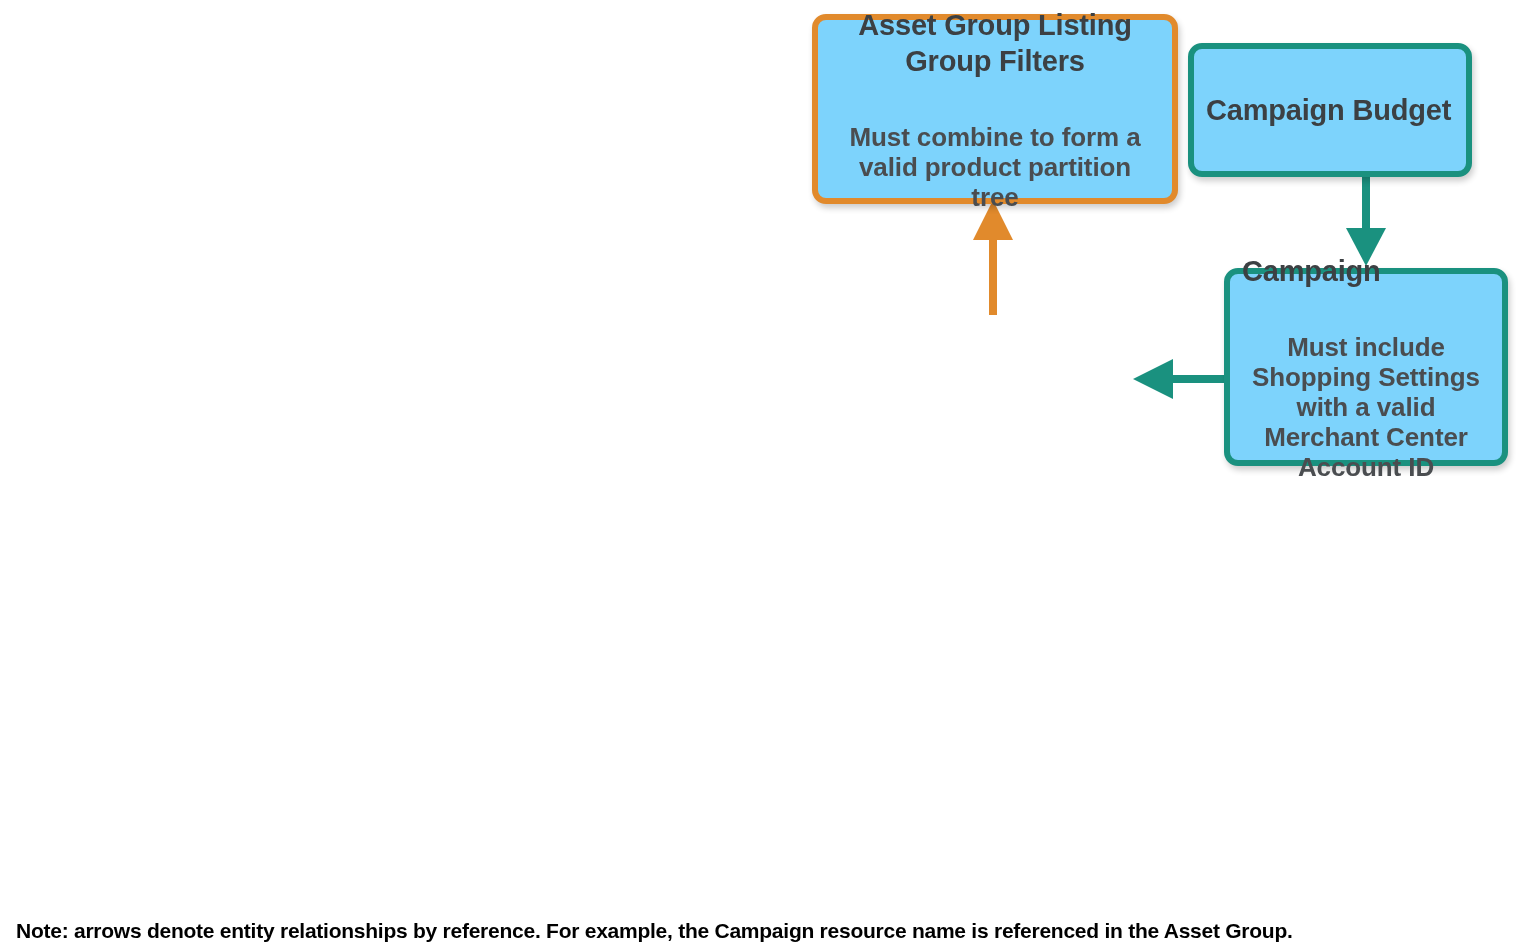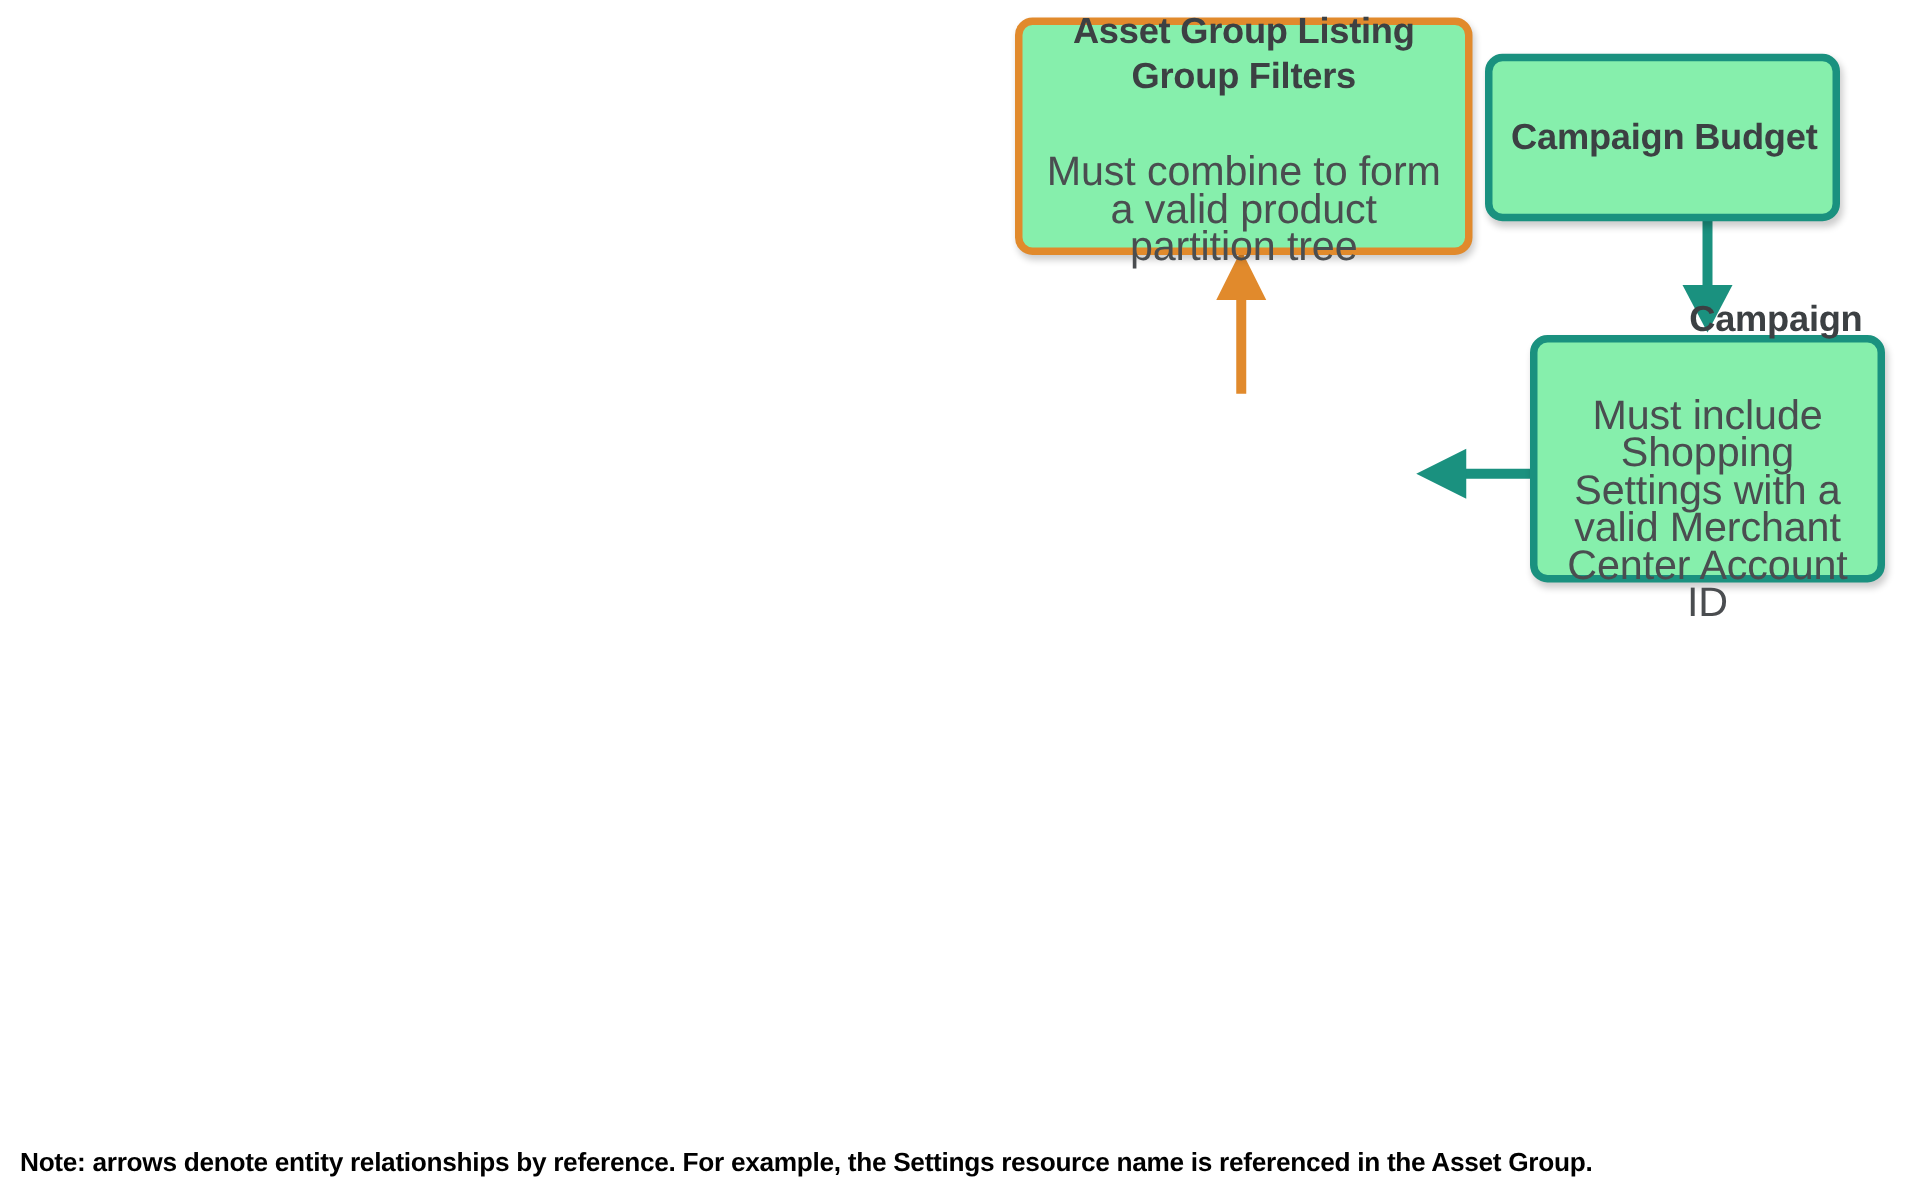--- a/index.html
+++ b/index.html
@@ -20,44 +20,44 @@
     position: absolute;
     left: 0;
     top: 0;
     width: 1538px;
     height: 948px;
   }
 
   .node {
     position: absolute;
     box-sizing: border-box;
-    background: #86efac;
+    background: #7dd3fc;
     border-radius: 14px;
     display: flex;
     flex-direction: column;
-    align-items: flex-end;
+    align-items: flex-start;
     justify-content: center;
     text-align: center;
     box-shadow: 2px 4px 6px rgba(0,0,0,0.20);
     z-index: 3;
     gap: 38px;
   }
   .node.orange { border: 6px solid #E18A2C; }
   .node.teal   { border: 6px solid #1A917F; }
 
   .node-title {
     font-weight: bold;
     font-size: 29px;
     line-height: 36px;
     color: #3C4043;
     letter-spacing: -0.2px;
   }
   .node-sub {
-    font-weight: normal;
-    font-size: 33px;
+    font-weight: bold;
+    font-size: 26px;
     line-height: 30px;
     color: #4A4D50;
     margin-top: 5px;
     letter-spacing: -0.1px;
   }
 
   
   #node-aglgf {
     left: 812px;  top: 14px;
     width: 366px; height: 190px;
@@ -130,15 +130,15 @@
   <div class="node teal" id="node-budget">
     <div class="node-title">Campaign Budget</div>
   </div>
 
 
   <div class="node teal" id="node-campaign">
     <div class="node-title">Campaign</div>
     <div class="node-sub">Must include Shopping Settings with a valid Merchant Center Account ID</div>
   </div>
 
-  <div id="note">Note: arrows denote entity relationships by reference. For example, the Settings resource name is referenced in the Asset Group.</div>
+  <div id="note">Note: arrows denote entity relationships by reference. For example, the Campaign resource name is referenced in the Asset Group.</div>
 
 </div>
 
 </body></html>

